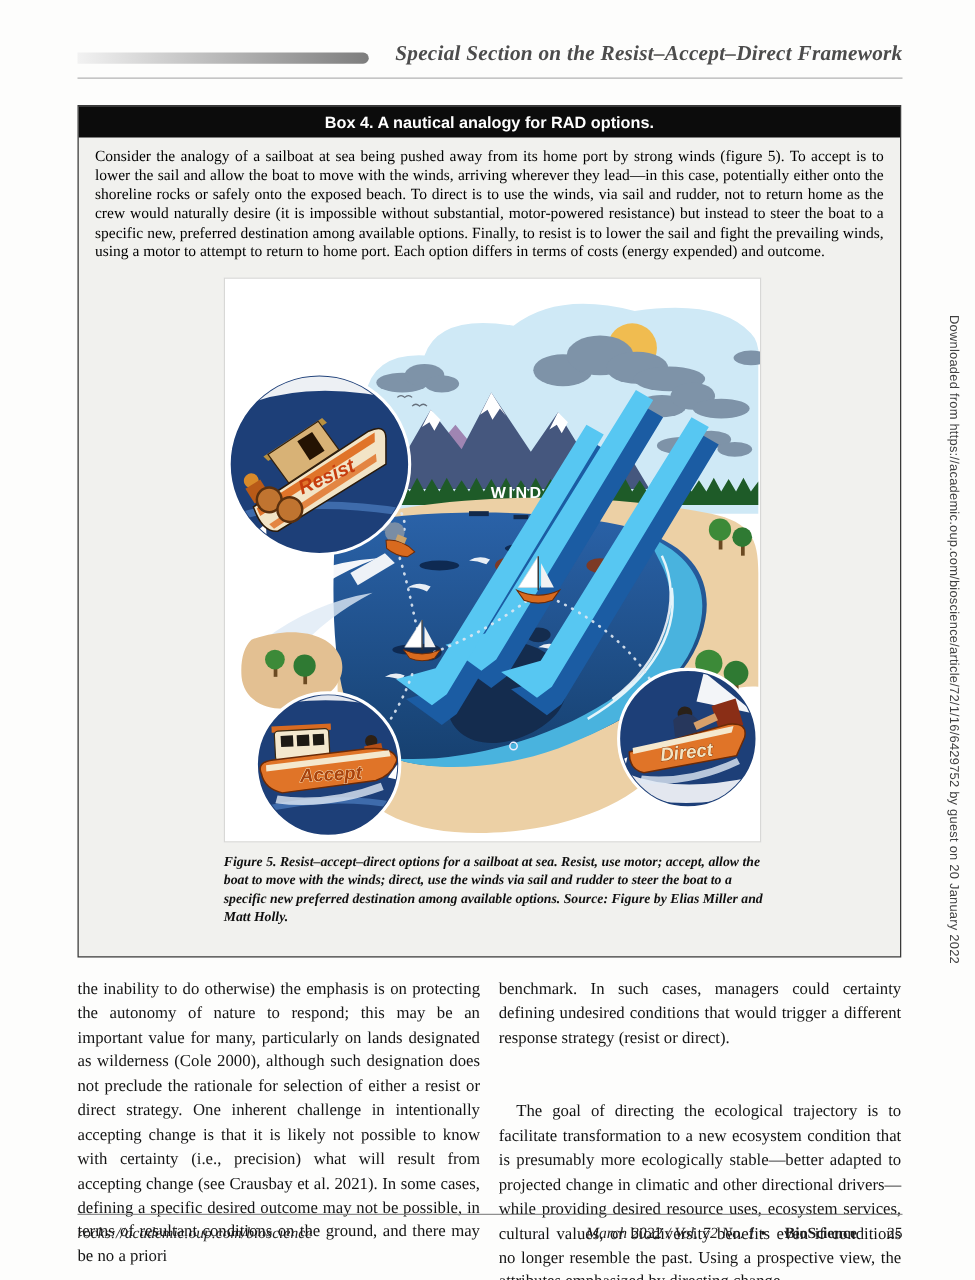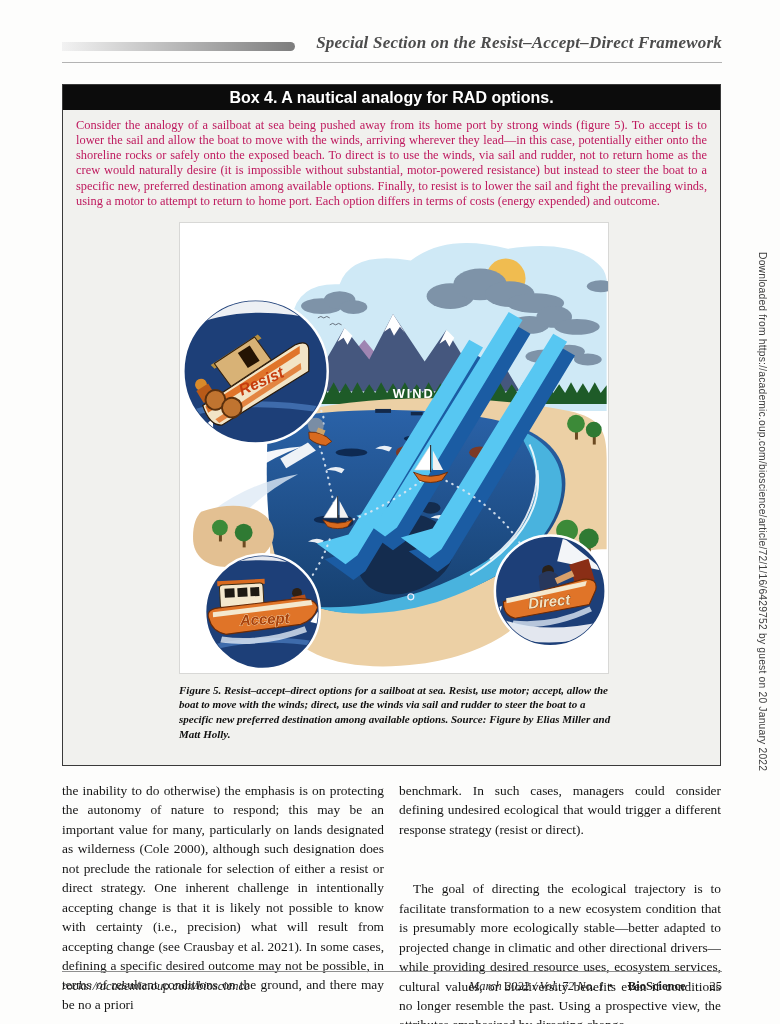--- a/index.html
+++ b/index.html
@@ -19,24 +19,24 @@
     font-size:17px; color:#4c4c4c; letter-spacing:.2px;
   }
   .header-rule { position:absolute; left:62px; right:58px; top:62px; height:1px; background:#b3b3b3; }
   
   .box {
     position:absolute; left:62px; top:84px; width:659px; height:682px;
     background:#f1f1ee; border:1px solid #3a3a3a;
   }
   .box-titlebar {
     background:#0c0c0c; color:#fff; height:25px; line-height:25px; text-align:center;
-    font-family:"Liberation Sans", sans-serif; font-size:16px; font-weight:bold;
+    font-family:"Liberation Sans", sans-serif; font-size:13px; font-weight:bold;
   }
   .box-body {
-    margin:8px 13px 0 13px; font-size:12.4px; line-height:1.22; text-align:justify; color:#be185d;
+    margin:8px 13px 0 13px; font-size:12.4px; line-height:1.22; text-align:justify; color:#000000;
   }
   .figure-frame {
     position:relative; margin:13px 0 0 116px; width:430px; height:452px;
     background:#ffffff; border:1px solid #d8d8d6;
   }
   .figure-caption {
     margin:9px 0 0 116px; width:432px; font-size:11px; font-weight:bold; font-style:italic;
     line-height:1.34; color:#0f0f0f;
   }
   
@@ -301,21 +301,21 @@
     </div>
 
     <div class="figure-caption">Figure 5. Resist–accept–direct options for a sailboat at sea. Resist, use motor; accept, allow the boat to move with the winds; direct, use the winds via sail and rudder to steer the boat to a specific new preferred destination among available options. Source: Figure by Elias Miller and Matt Holly.</div>
   </div>
 
   <div class="columns">
     <div class="col">
       <p>the inability to do otherwise) the emphasis is on protecting the autonomy of nature to respond; this may be an important value for many, particularly on lands designated as wilderness (Cole 2000), although such designation does not preclude the rationale for selection of either a resist or direct strategy. One inherent challenge in intentionally accepting change is that it is likely not possible to know with certainty (i.e., precision) what will result from accepting change (see Crausbay et al. 2021). In some cases, defining a specific desired outcome may not be possible, in terms of resultant conditions on the ground, and there may be no a priori</p>
     </div>
     <div class="col">
-      <p>benchmark. In such cases, managers could consider defining undesired ecological that would trigger a different response strategy (resist or direct).</p>
+      <p>benchmark. In such cases, managers could certainty defining undesired conditions that would trigger a different response strategy (resist or direct).</p>
       <p class="indent">The goal of directing the ecological trajectory is to facilitate transformation to a new ecosystem condition that is presumably more ecologically stable—better adapted to projected change in climatic and other directional drivers—while providing desired resource uses, ecosystem services, cultural values, or biodiversity benefits even if conditions no longer resemble the past. Using a prospective view, the attributes emphasized by directing change</p>
     </div>
   </div>
 
   <div class="footer-rule"></div>
   <div class="footer">
     <span class="url">rocks://academic.oup.com/bioscience</span>
     <span class="right">
       <span>March 2022 / Vol. 72 No. 1</span><span class="bullet">•</span><span class="journal">BioScience</span><span class="pagenum">25</span>
     </span>

